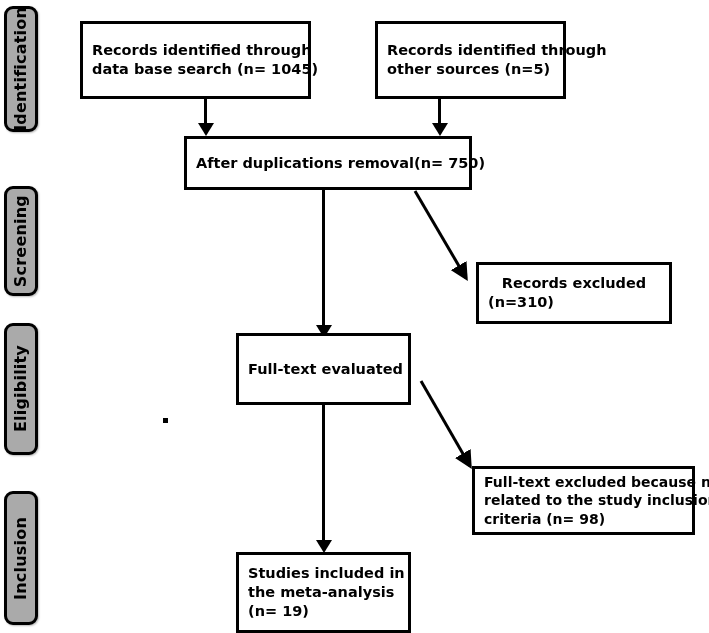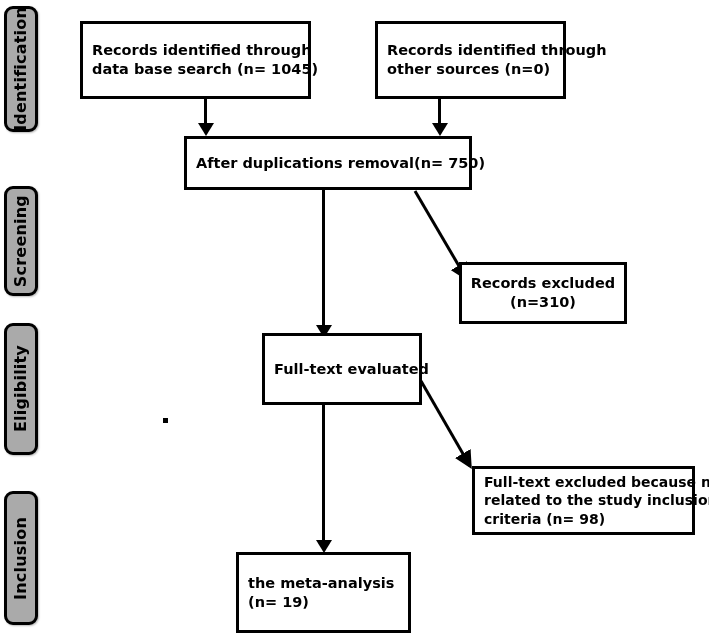--- a/index.html
+++ b/index.html
@@ -117,21 +117,21 @@
     <span class="stage-tab-label">Inclusion</span>
   </div>
 
   <div class="flow-box" style="left:80px; top:21px; width:231px; height:78px;">
     <span class="line">Records identified through</span>
     <span class="line">data base search (n= 1045)</span>
   </div>
 
   <div class="flow-box" style="left:375px; top:21px; width:191px; height:78px;">
     <span class="line">Records identified through</span>
-    <span class="line">other sources (n=0)</span>
+    <span class="line">other sources (n=5)</span>
   </div>
 
   <div class="v-line" style="left:204px; top:99px; height:26px;"></div>
   <div class="arrow-down" style="left:198px; top:123px;"></div>
 
   <div class="v-line" style="left:438px; top:99px; height:26px;"></div>
   <div class="arrow-down" style="left:432px; top:123px;"></div>
 
   <div class="flow-box" style="left:184px; top:136px; width:288px; height:54px;">
     <span class="line center">After duplications removal(n= 750)</span>
@@ -143,38 +143,39 @@
   <svg class="diag-svg" style="left:0; top:0;" width="709" height="633">
     <defs>
       <marker id="ah1" viewBox="0 0 10 10" refX="8" refY="5" markerWidth="6" markerHeight="6" orient="auto-start-reverse">
         <path d="M 0 0 L 10 5 L 0 10 z" fill="#000000"></path>
       </marker>
     </defs>
     <line x1="415" y1="191" x2="466" y2="278" stroke="#000000" stroke-width="3" marker-end="url(#ah1)"></line>
     <line x1="421" y1="381" x2="470" y2="466" stroke="#000000" stroke-width="3" marker-end="url(#ah1)"></line>
   </svg>
 
-  <div class="flow-box" style="left:459px; top:262px; width:168px; height:62px;align-items:center;">
+  <div class="flow-box" style="left:476px; top:262px; width:196px; height:62px;">
     <span class="line center">Records excluded</span>
     <span class="line">(n=310)</span>
   </div>
 
-  <div class="flow-box" style="left:236px; top:333px; width:160px; height:72px;margin-left:26px;">
+  <div class="flow-box" style="left:236px; top:333px; width:175px; height:72px;">
     <span class="line">Full-text evaluated</span>
   </div>
 
   <div class="v-line" style="left:322px; top:405px; height:140px;"></div>
   <div class="arrow-down" style="left:316px; top:540px;"></div>
 
   <div class="flow-box tight" style="left:472px; top:466px; width:223px; height:69px;">
     <span class="line">Full-text excluded because not</span>
     <span class="line">related to the study inclusion</span>
     <span class="line">criteria (n= 98)</span>
   </div>
 
   <div class="flow-box" style="left:236px; top:552px; width:175px; height:81px;">
+    <span class="line">Studies included in</span>
     <span class="line">the meta-analysis</span>
     <span class="line">(n=  19)</span>
   </div>
 
   <div class="speck" style="left:163px; top:418px;"></div>
 
 </div>
 
 </body></html>

